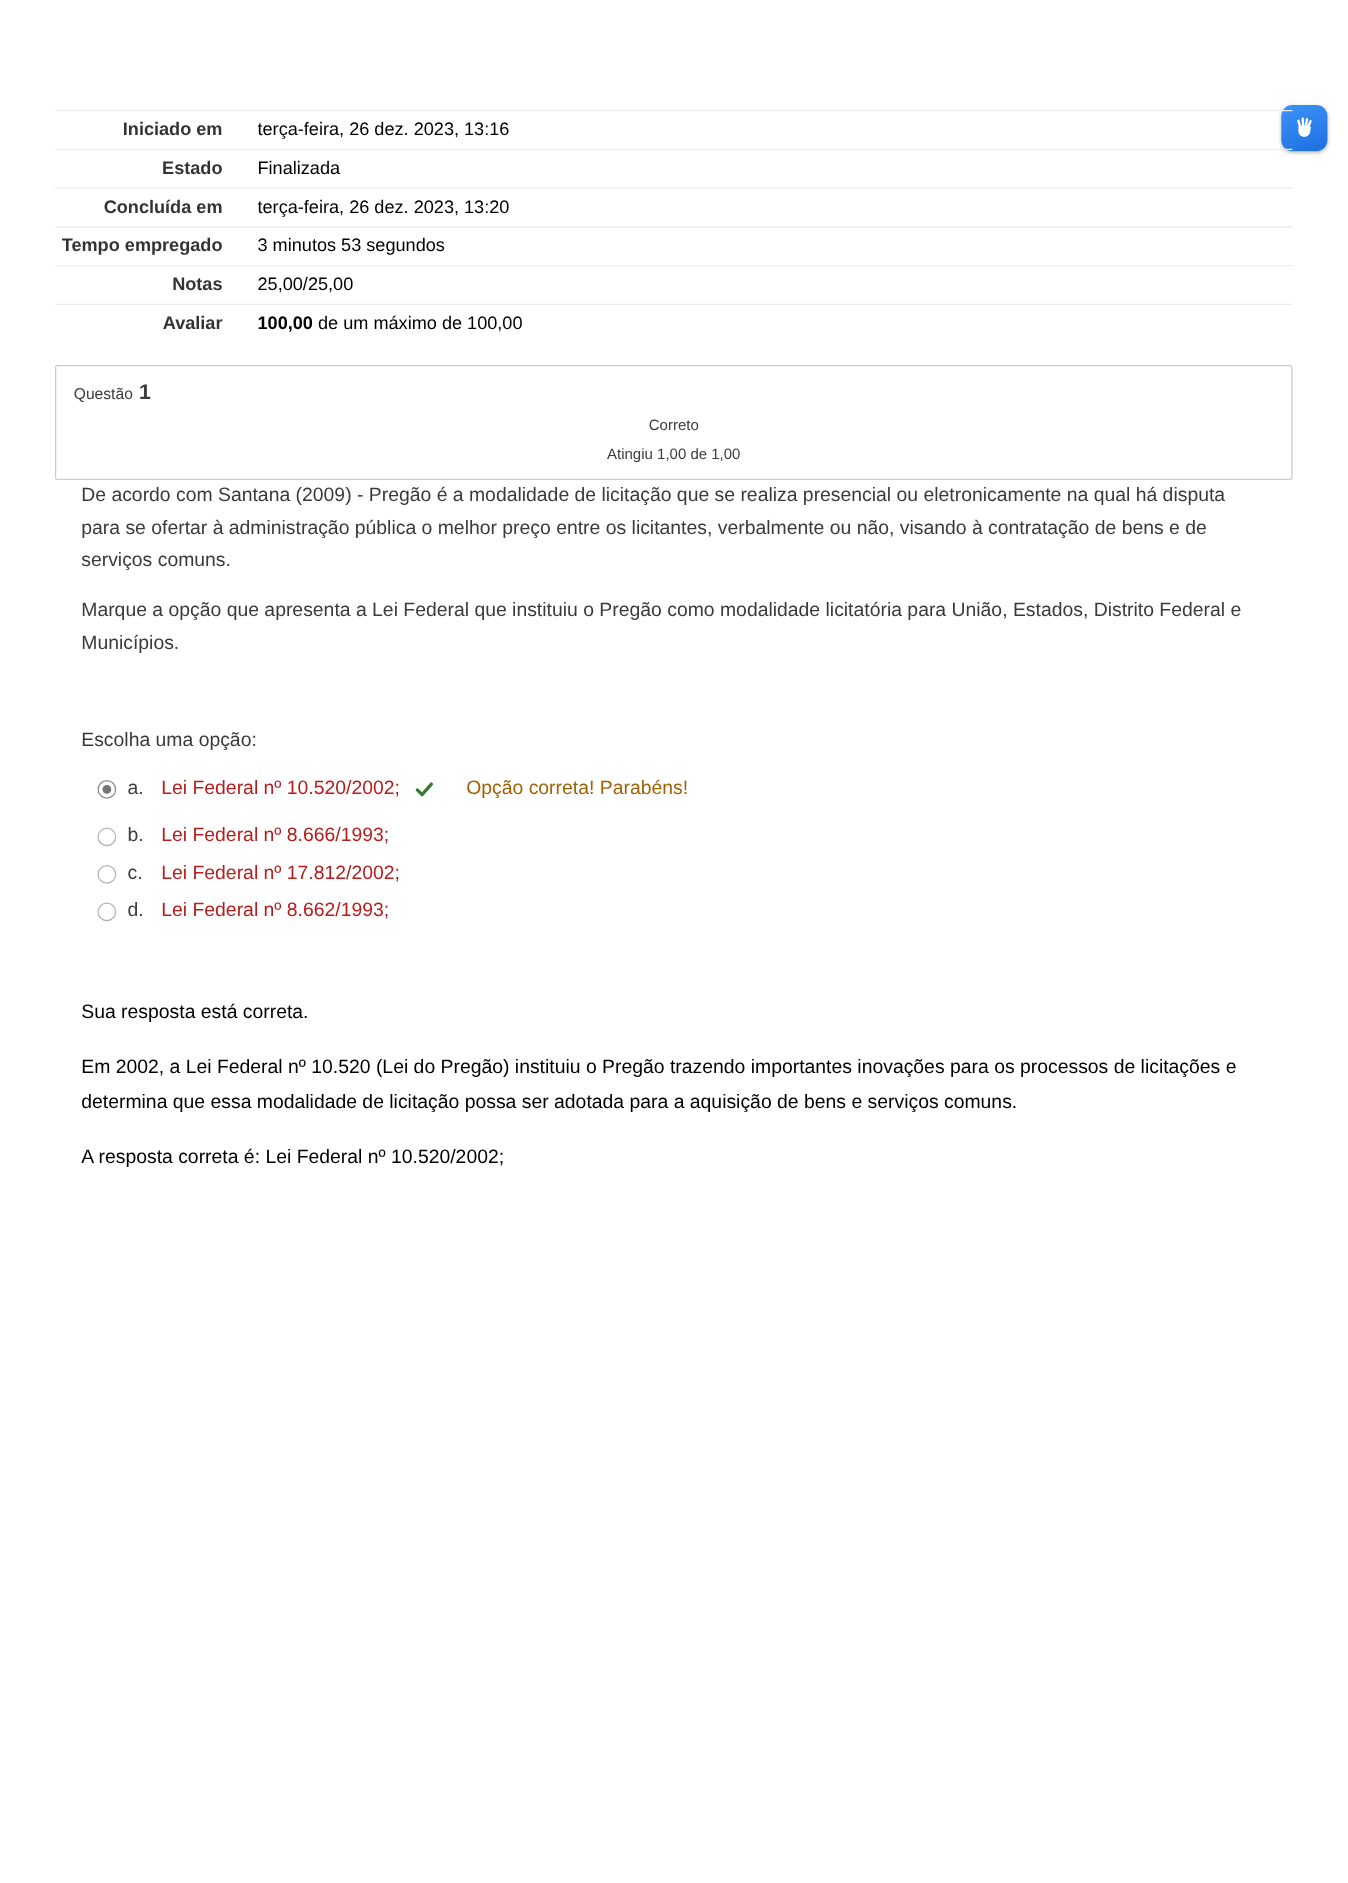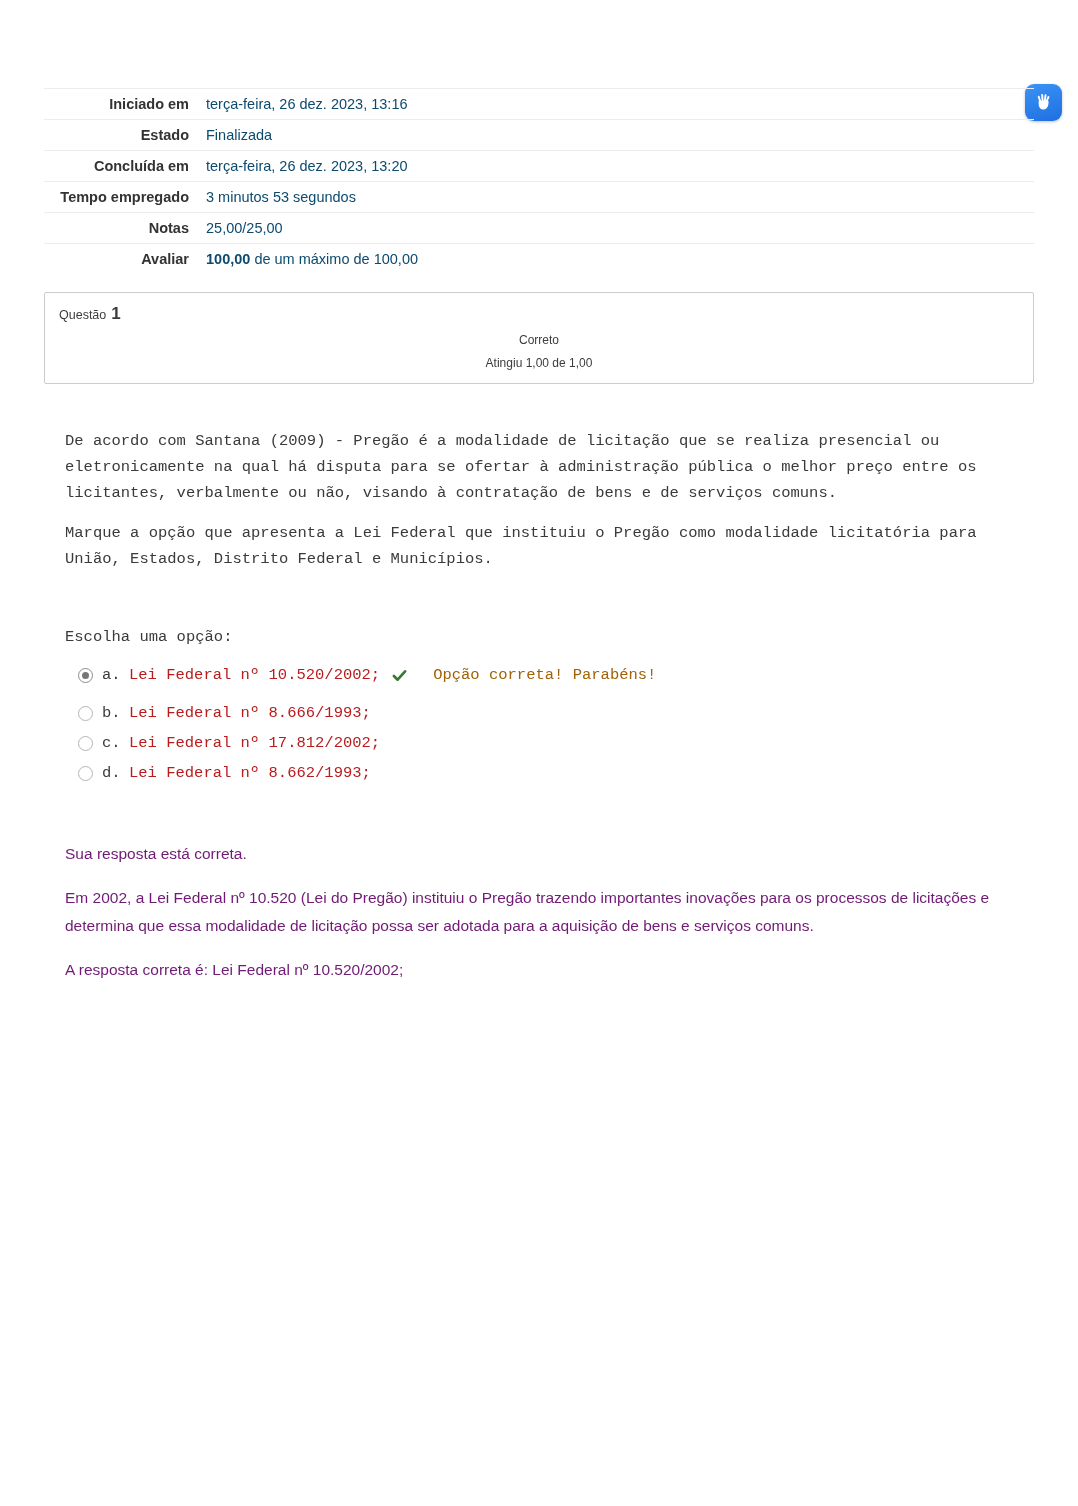--- a/index.html
+++ b/index.html
@@ -21,23 +21,23 @@
     grid-template-columns: 162px 1fr;
     border-top: 1px solid #ececec;
     padding: 5px 0 5px 0;
     font-size: 14.5px;
     line-height: 20px;
   }
   .summary-label {
     font-weight: bold;
     color: #333;
     text-align: right;
-    padding-right: 17px;
-  }
-  .summary-value { color: #0c4a6e; }
+    padding-right: 28px;
+  }
+  .summary-value { color: #000000; }
   .summary-value .bold { font-weight: bold; }
 
   
   .widget-btn {
     position: absolute;
     top: 84px;
     right: 16px;
     width: 37px;
     height: 37px;
     border-radius: 9px;
@@ -55,21 +55,21 @@
     margin-top: 18px;
     border: 1px solid #cccccc;
     border-radius: 2px;
     padding: 11px 14px 13px 14px;
   }
   .qinfo .qword { font-size: 12.5px; color: #3c3c3c; }
   .qinfo .qnum { font-size: 17px; font-weight: bold; margin-left: 5px; }
   .qinfo .qline { font-size: 12px; margin-top: 9px; color: #3c3c3c; text-align: center; }
 
   
-  .qbody { margin-top: 44px; margin-left: 21px; max-width: 948px; font-family: Liberation Mono, monospace; }
+  .qbody { margin-left: 21px; max-width: 948px; }
   .qbody p {
     margin: 0 0 14px 0;
     font-size: 15.5px;
     line-height: 26px;
     color: #3a3a3a;
   }
   .choose-prompt { margin-top: 52px !important; }
 
   
   .options { margin-top: 16px; margin-left: 13px; }
@@ -102,21 +102,21 @@
   .opt-text { color: #b91c1c; }
   .check-icon { margin-left: 12px; display: inline-flex; align-items: center; }
   .opt-inline-feedback { margin-left: 26px; color: #a16207; }
 
   
   .feedback { margin-top: 58px; margin-left: 21px; max-width: 948px; }
   .feedback p {
     margin: 4px 0 16px 0;
     font-size: 15.5px;
     line-height: 28px;
-    color: #701a75;
+    color: #000000;
   }
 </style>
 </head>
 <body>
 
 <button class="widget-btn">
   <span>
     <svg width="21" height="21" viewBox="0 0 24 24" aria-hidden="true">
       <g fill="#ffffff">
         <rect x="6.3" y="5.2" width="2.2" height="8" rx="1.1" transform="rotate(-18 7.4 9.2)"></rect>

